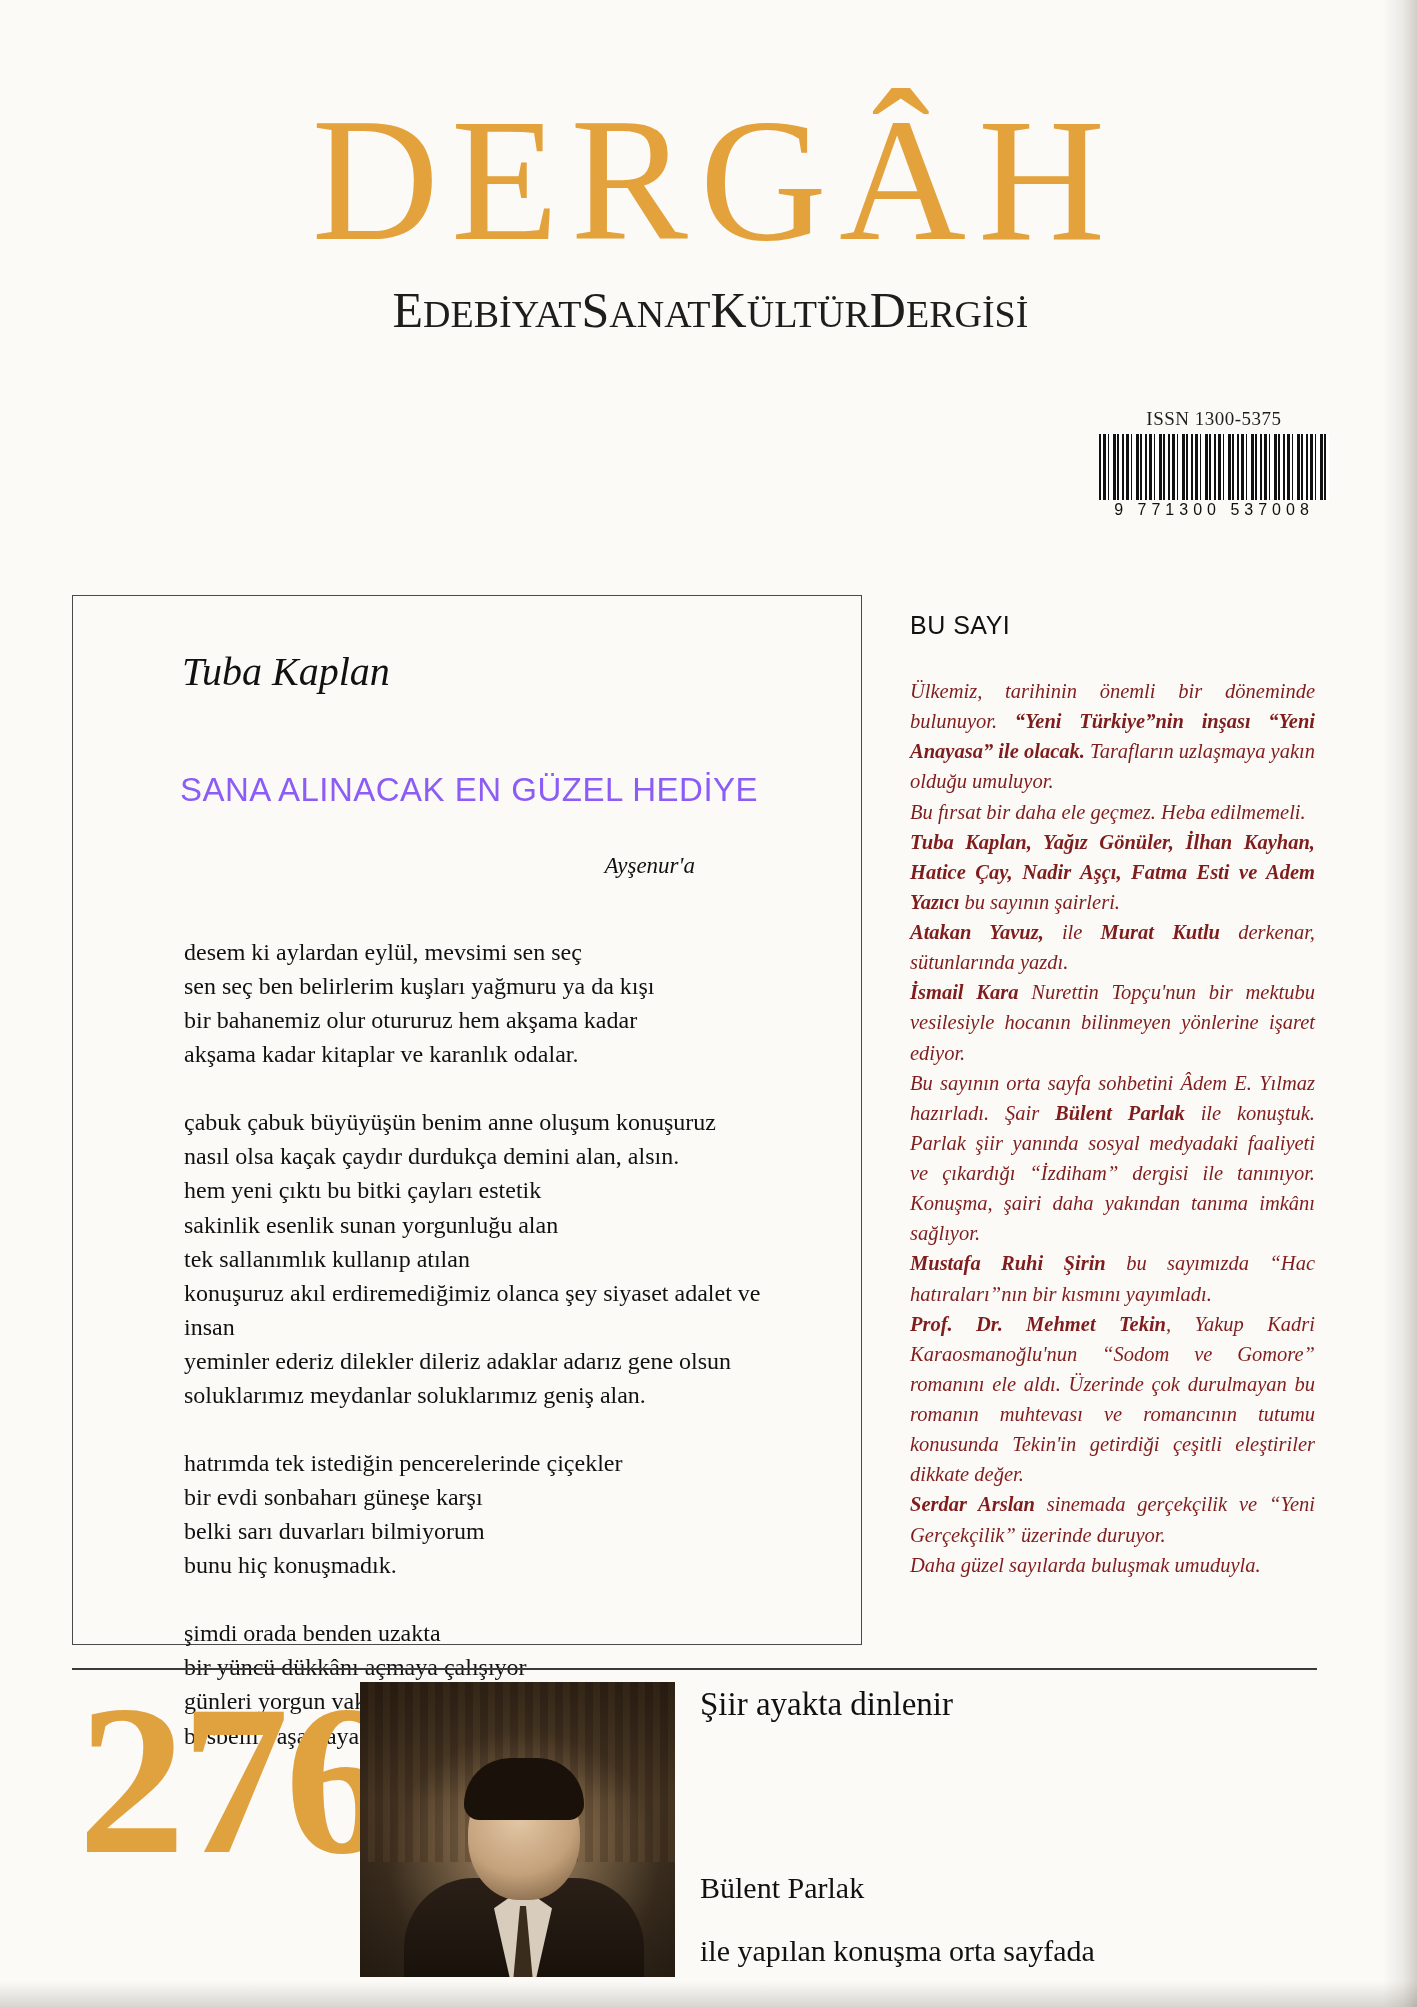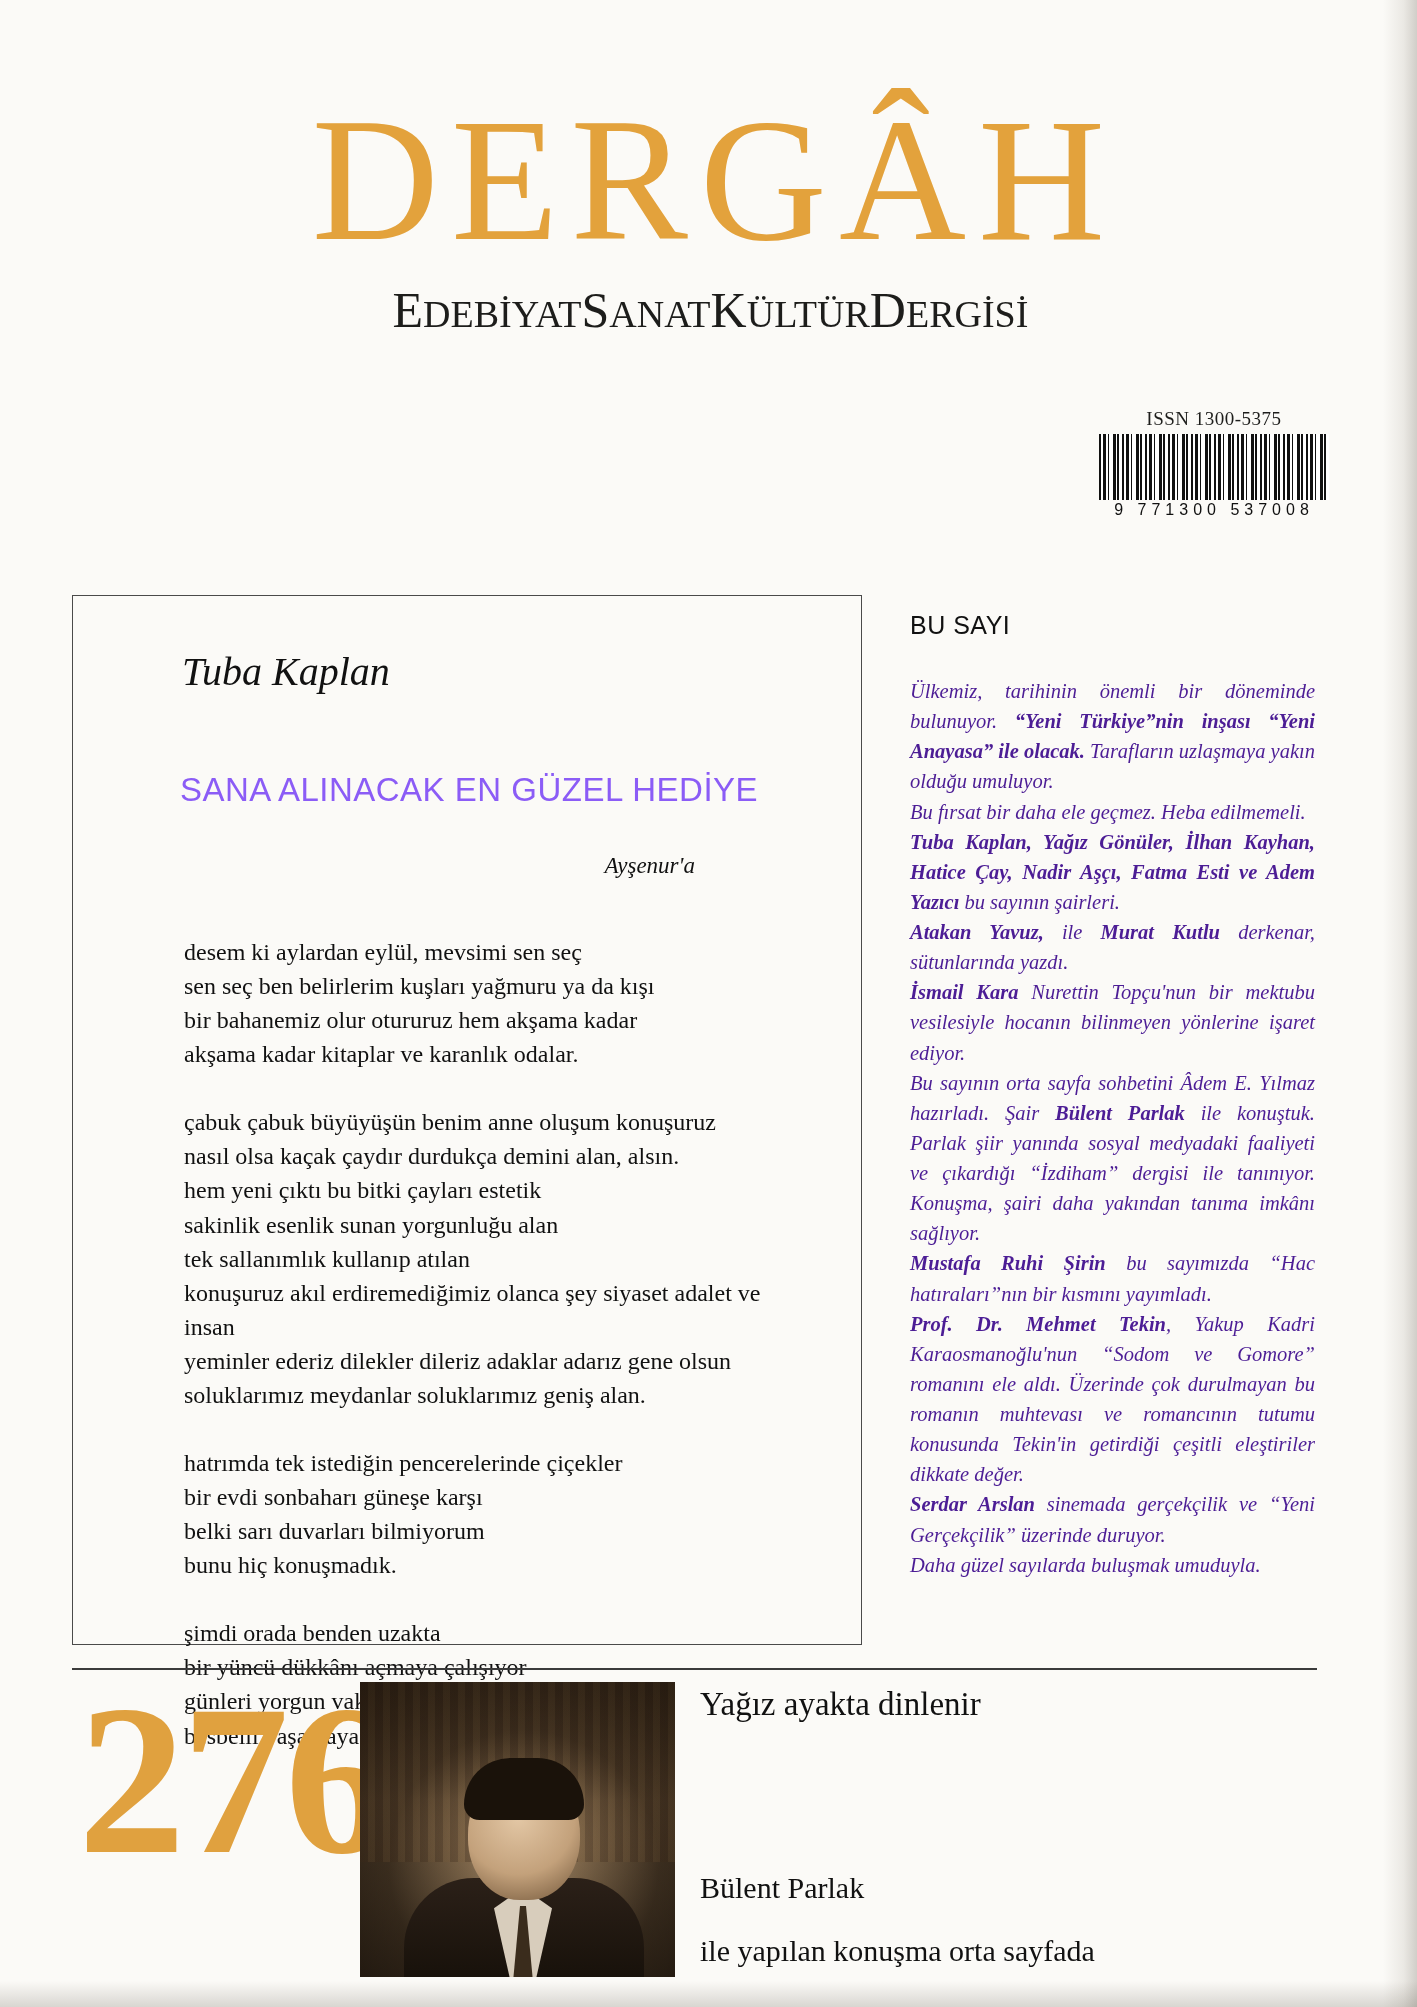--- a/index.html
+++ b/index.html
@@ -139,21 +139,21 @@
     letter-spacing: 0.5px;
     color: #111;
     margin-bottom: 36px;
   }
   .bu-sayi-body {
     font-family: "Liberation Serif", serif;
     font-style: italic;
     font-size: 20.5px;
     line-height: 1.47;
     text-align: justify;
-    color: #4c1d95;
+    color: #7f1d1d;
   }
   .bu-sayi-body b {
     font-weight: bold;
   }
   
   .divider {
     position: absolute;
     left: 72px;
     top: 1668px;
     width: 1245px;
@@ -343,20 +343,20 @@
   <div class="photo">
     <div class="shelf"></div>
     <div class="body"></div>
     <div class="shirt"></div>
     <div class="tie"></div>
     <div class="head"></div>
     <div class="hair"></div>
   </div>
 
   <div class="bottom-text">
-    <div class="bt-line1">Yağız ayakta dinlenir</div>
+    <div class="bt-line1">Şiir ayakta dinlenir</div>
     <div class="bt-line2">Bülent Parlak</div>
     <div class="bt-line3">ile yapılan konuşma orta sayfada</div>
   </div>
 
   <div class="edge-right"></div>
   <div class="edge-bottom"></div>
 </div>
 
 </body></html>

